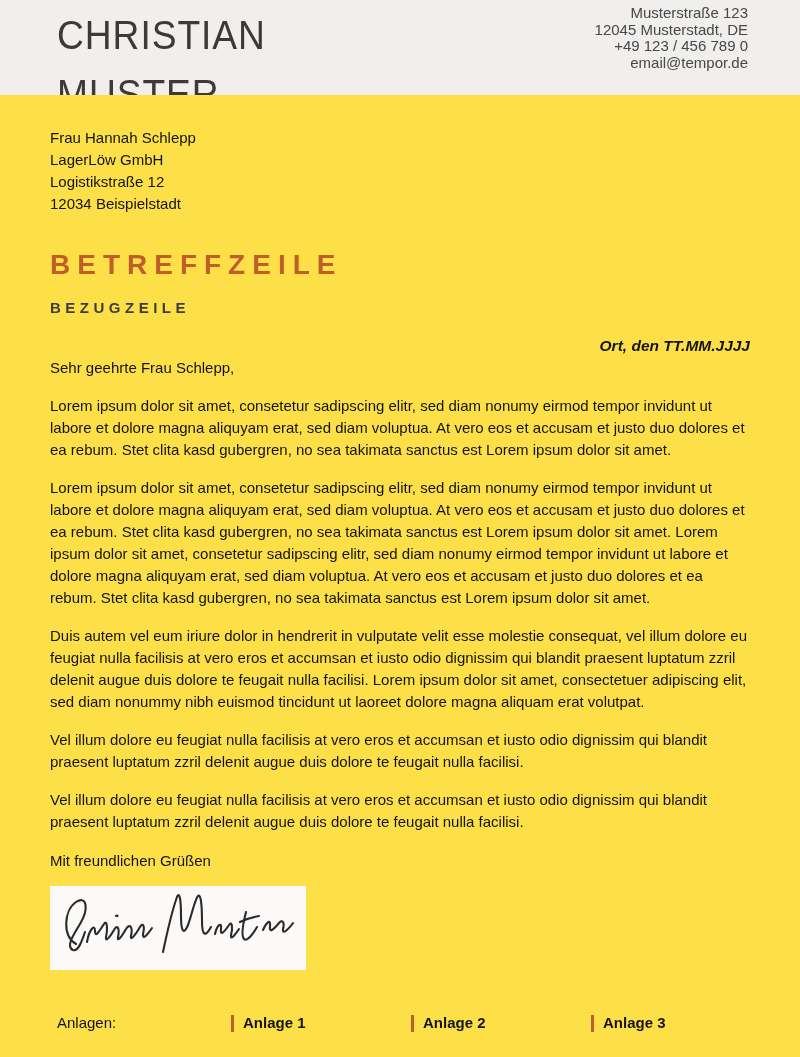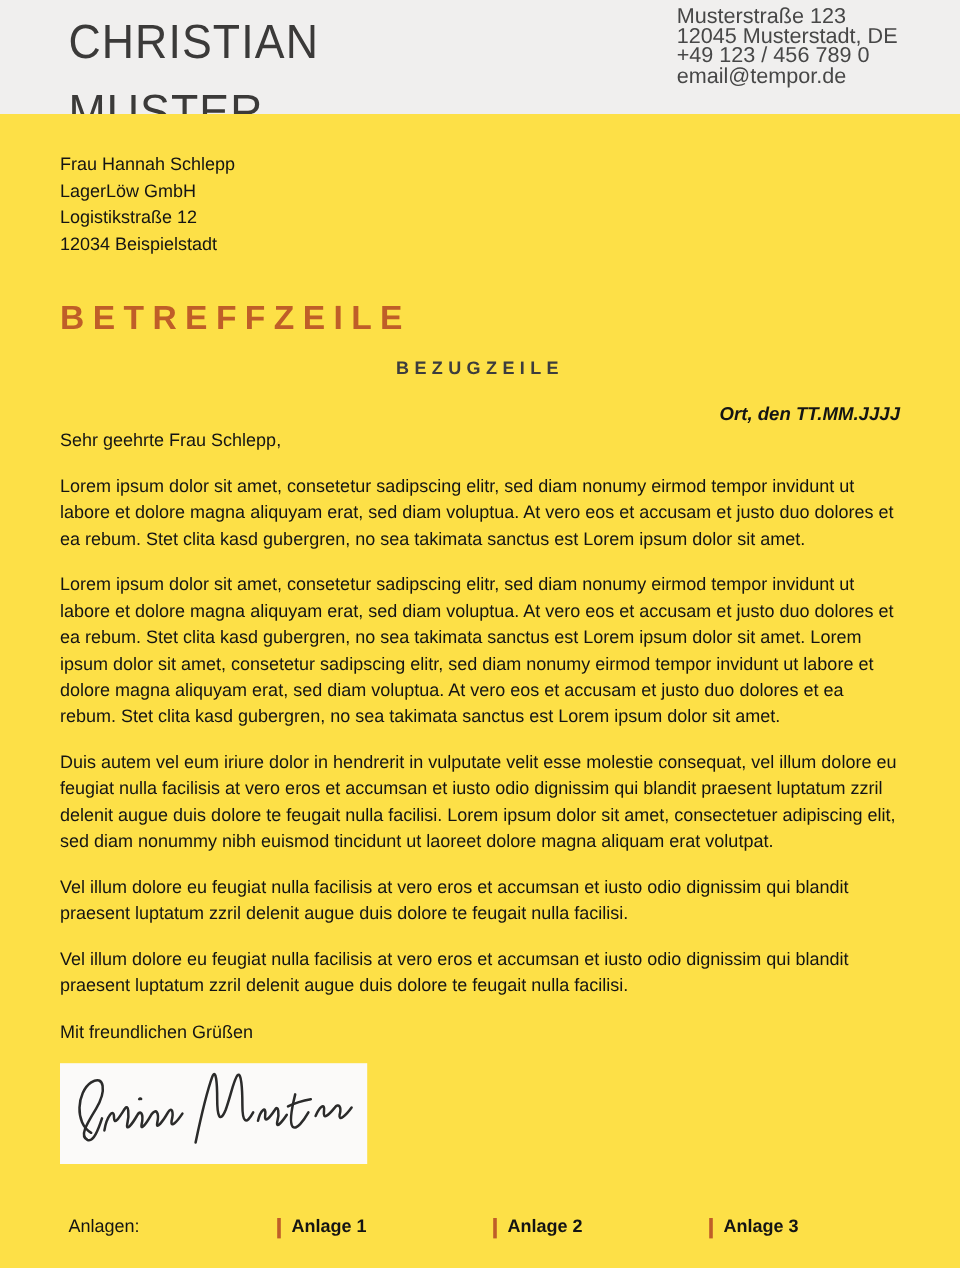--- a/index.html
+++ b/index.html
@@ -24,41 +24,40 @@
     font-size:40px;line-height:59px;
     font-weight:400;
     letter-spacing:1px;
     color:#3b3a39;
     transform:scaleX(.93);
     transform-origin:left top;
     white-space:nowrap;
   }
   .sender-contact{
     position:absolute;right:52px;top:5px;
-    text-align:left;
-    font-size:18px;line-height:16.5px;
+    text-align:right;
+    font-size:15px;line-height:16.5px;
     color:#474747;
   }
   
   .content{padding:0 50px;}
   .recipient{padding-top:32px;font-size:15px;line-height:22px;}
   .subject{
     margin:33px 0 16px;
     font-size:28px;line-height:34px;
     font-weight:600;
     letter-spacing:7px;
     color:var(--accent,#bf5e28);
   }
   .reference{
     margin:13px 0 0;
     font-size:15px;line-height:20px;
     font-weight:700;
     letter-spacing:4.5px;
     color:#3d3d3d;
-    text-align:center;
   }
   .dateline{
     margin-top:17px;
     text-align:right;
     font-style:italic;
     font-size:15.5px;
     font-weight:bold;
   }
   .salutation{margin:0 0 0;}
   .body-paragraph{margin:16px 0 0;}

